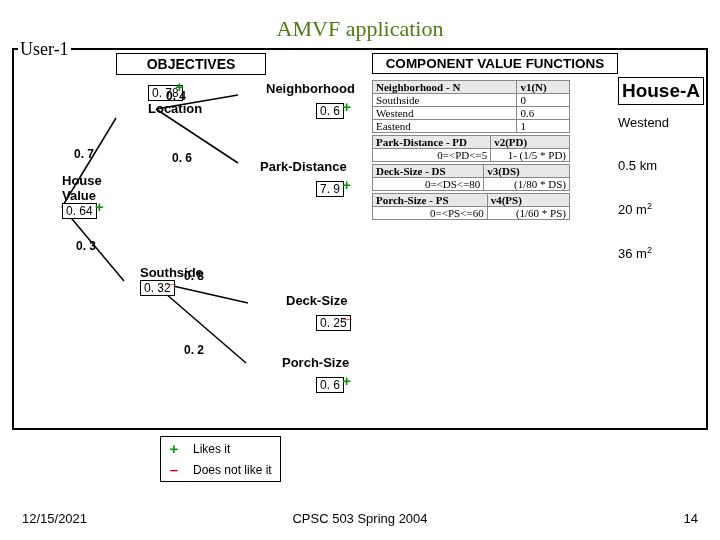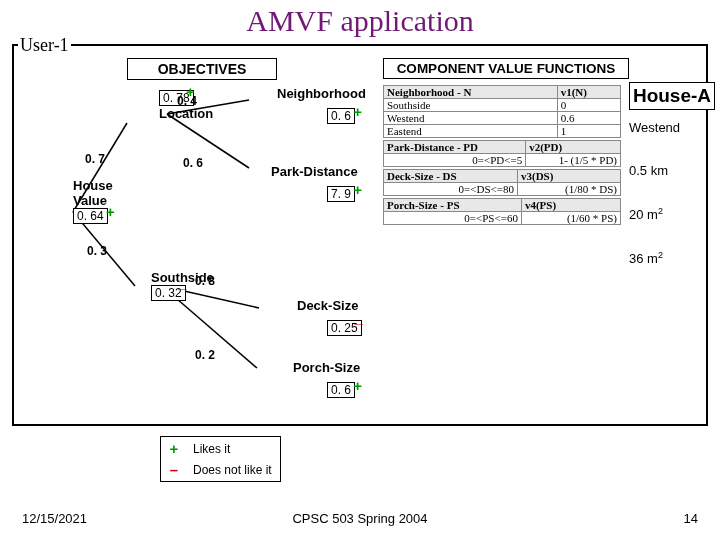--- a/index.html
+++ b/index.html
@@ -6,42 +6,41 @@
   body {
     width: 720px; height: 540px;
     font-family: Arial, sans-serif;
     background: #fff;
     position: relative;
     overflow: hidden;
   }
   .title {
     text-align: center;
     font-family: "Comic Sans MS", cursive;
-    font-size: 30px;
-    color: #701a75;
-    padding: 4px 0 6px;
+    font-size: 22px;
+    color: #4d7c0f;
+    padding: 16px 0 6px;
   }
   .user-box {
     border: 2px solid #000;
     margin: 0 12px 0 12px;
     position: relative;
     height: 382px;
   }
   .user-label {
     position: absolute;
     top: -11px; left: 4px;
     background: #fff;
     padding: 0 2px;
     font-size: 18px;
     font-family: "Times New Roman", serif;
   }
   .col-left, .col-mid, .col-right {
     position: absolute;
-    top: 12px;
-    margin-left: 11px;
+    top: 3px;
   }
   .col-left { left: 2px; width: 350px; height: 360px; }
   .col-mid  { left: 358px; width: 246px; }
   .col-right{ left: 604px; width: 86px; }
 
   .section-head {
     text-align: center;
     font-weight: bold;
     font-size: 14px;
     border: 1px solid #000;
@@ -83,21 +82,21 @@
   }
 
   
   .tree-svg { position: absolute; left: 0; top: 0; }
 
   
   .ftab {
     border: 1px solid #888;
     font-family: "Times New Roman", serif;
     font-size: 11px;
-    width: 238px;
+    width: 198px;
     margin-bottom: 2px;
     border-collapse: collapse;
   }
   .ftab th {
     background: #e8e8e8;
     border: 1px solid #888;
     padding: 0 3px;
     font-weight: bold;
     text-align: left;
   }

